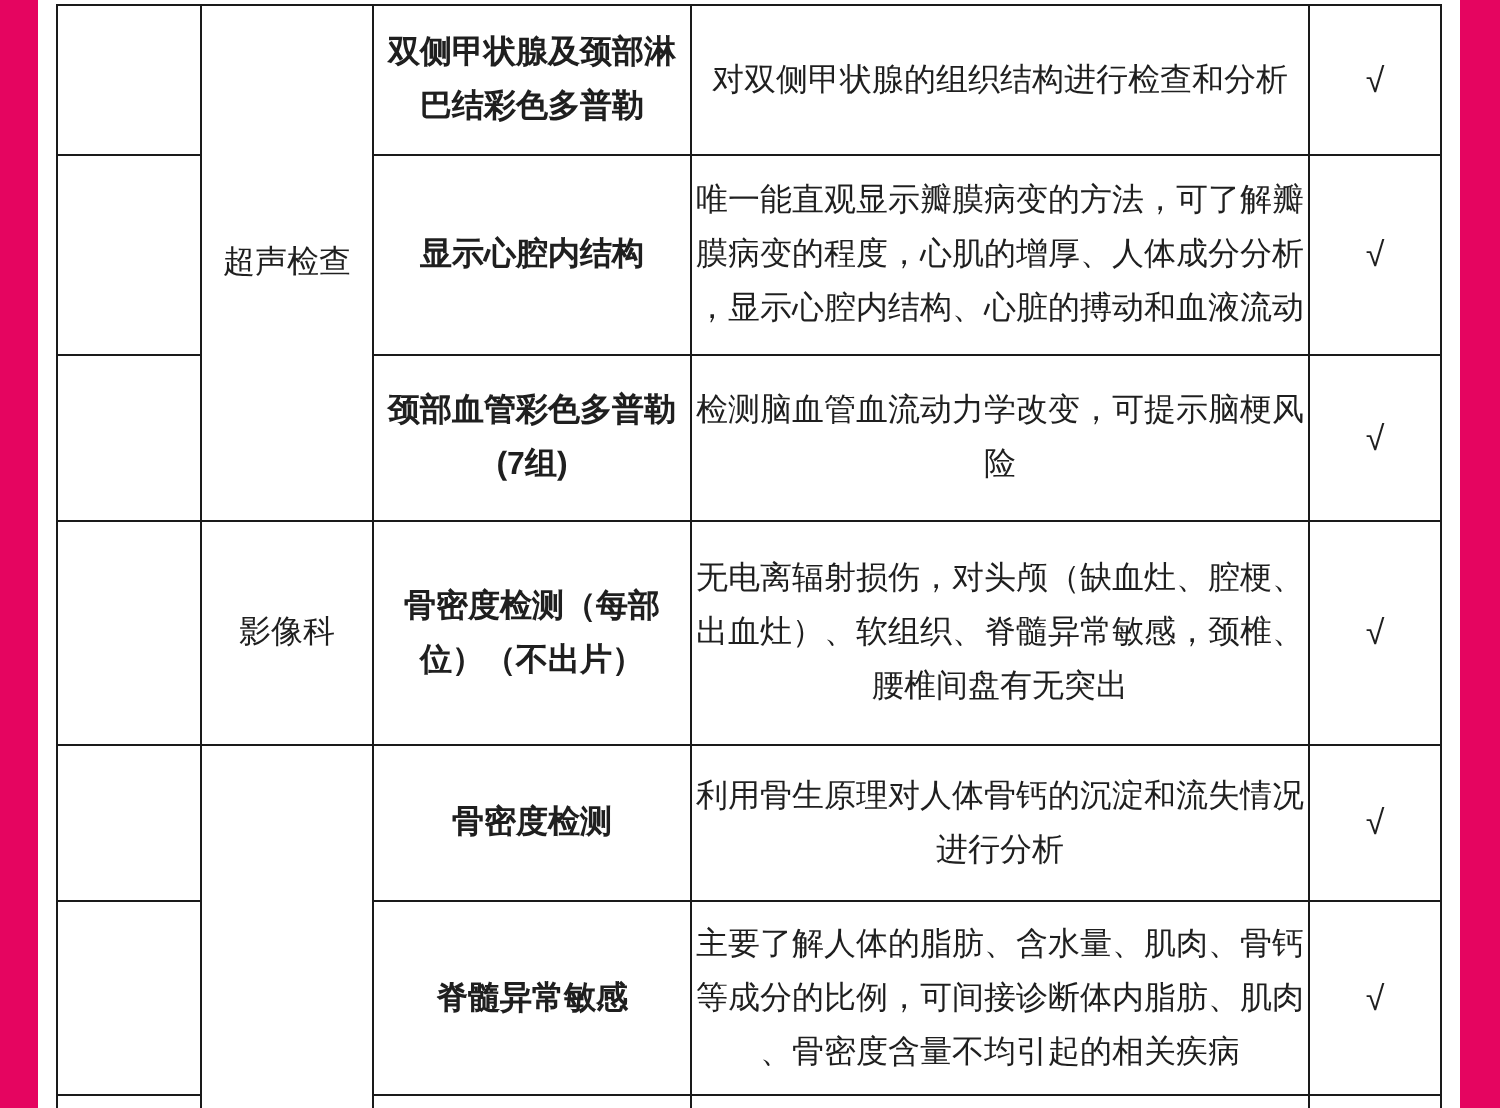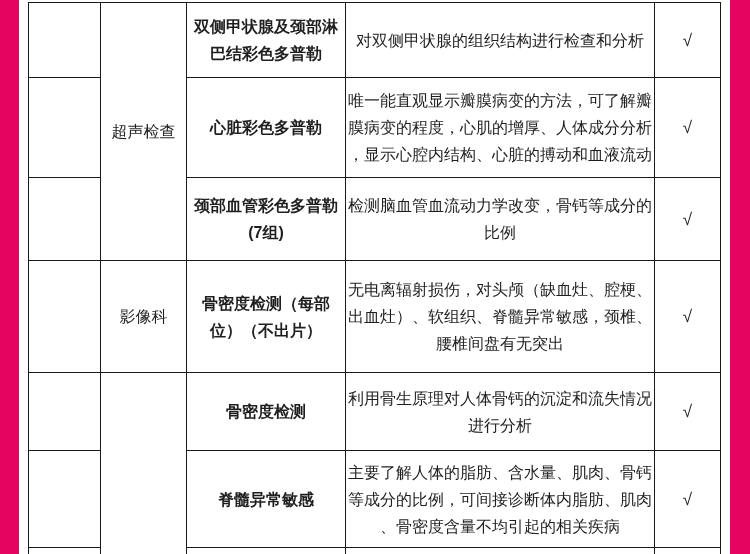--- a/index.html
+++ b/index.html
@@ -50,28 +50,28 @@
       <tbody>
         <tr class="r1">
           <td></td>
           <td class="cat-span-top" rowspan="3">超声检查</td>
           <td class="item">双侧甲状腺及颈部淋巴结彩色多普勒</td>
           <td class="desc">对双侧甲状腺的组织结构进行检查和分析</td>
           <td class="check">√</td>
         </tr>
         <tr class="r2">
           <td></td>
-          <td class="item">心脏彩色多普勒</td>
+          <td class="item">显示心腔内结构</td>
           <td class="desc">唯一能直观显示瓣膜病变的方法，可了解瓣膜病变的程度，心肌的增厚、人体成分分析，显示心腔内结构、心脏的搏动和血液流动</td>
           <td class="check">√</td>
         </tr>
         <tr class="r3">
           <td></td>
           <td class="item">颈部血管彩色多普勒(7组)</td>
-          <td class="desc">检测脑血管血流动力学改变，骨钙等成分的比例</td>
+          <td class="desc">检测脑血管血流动力学改变，可提示脑梗风险</td>
           <td class="check">√</td>
         </tr>
         <tr class="r4">
           <td></td>
           <td>影像科</td>
           <td class="item">骨密度检测（每部位）（不出片）</td>
           <td class="desc">无电离辐射损伤，对头颅（缺血灶、腔梗、出血灶）、软组织、脊髓异常敏感，颈椎、腰椎间盘有无突出</td>
           <td class="check">√</td>
         </tr>
         <tr class="r5">

